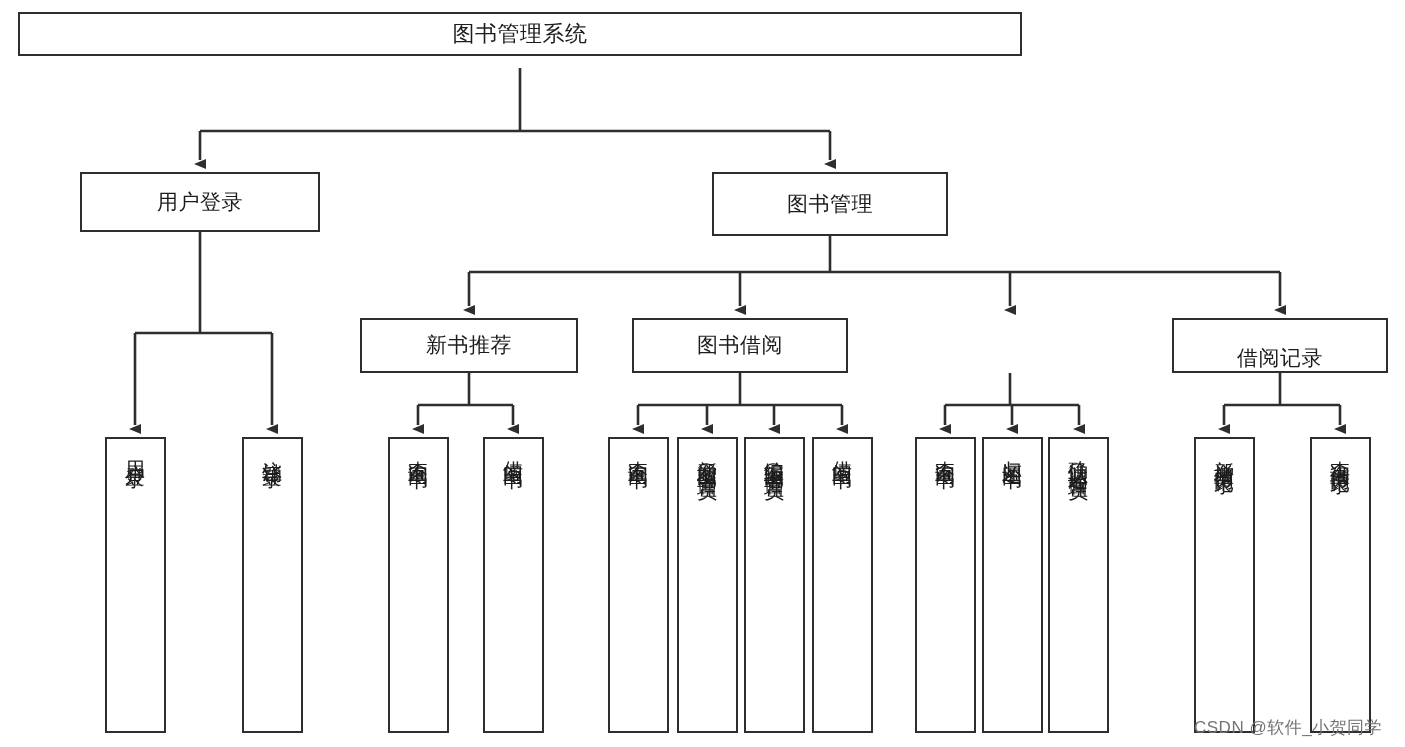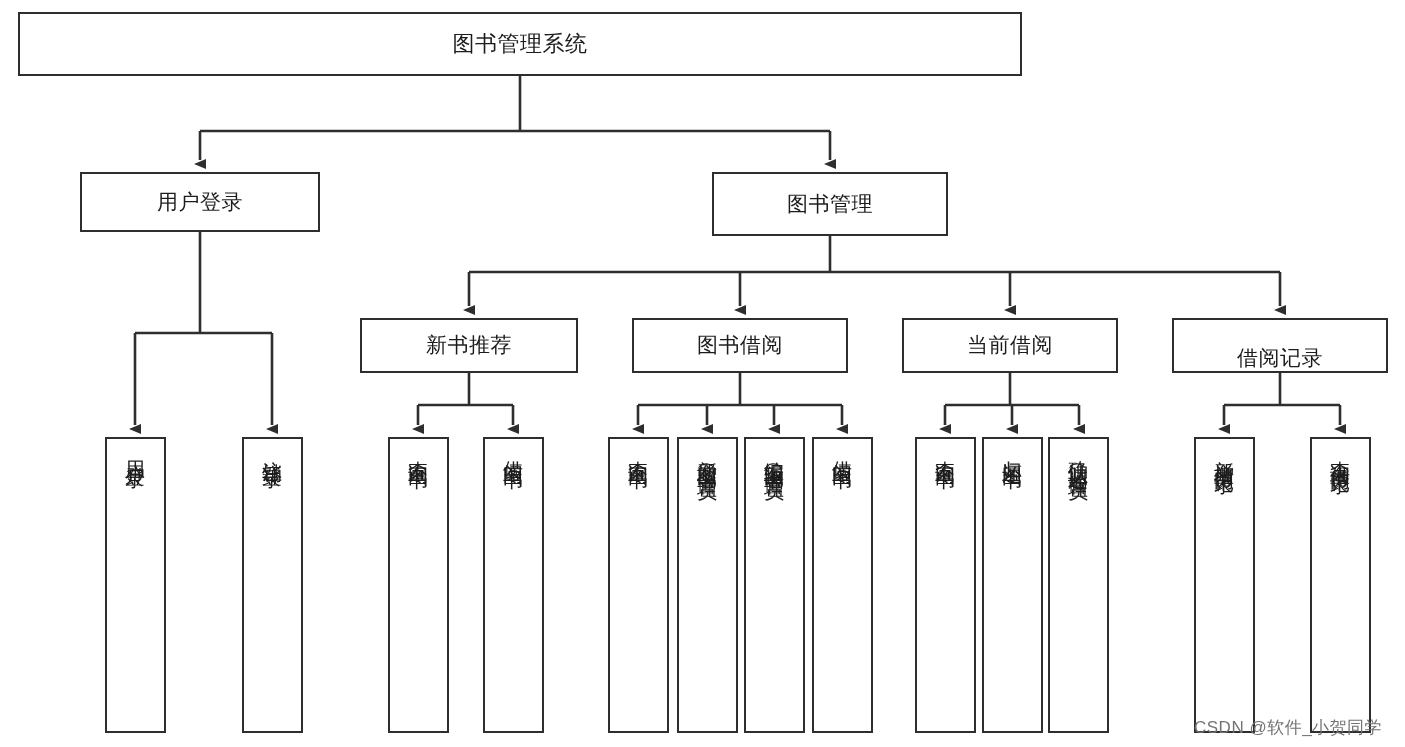--- a/index.html
+++ b/index.html
@@ -120,43 +120,40 @@
       <path d="M1012,405 L1012,425" marker-end="url(#arrow)"></path>
       <path d="M1079,405 L1079,425" marker-end="url(#arrow)"></path>
 
       <path d="M1280,373 L1280,405"></path>
       <path d="M1224,405 L1340,405"></path>
       <path d="M1224,405 L1224,425" marker-end="url(#arrow)"></path>
       <path d="M1340,405 L1340,425" marker-end="url(#arrow)"></path>
     </g>
   </svg>
 
-  <div class="node horiz root" style="left:18px; top:12px; width:1004px; height:64px;">
+  <div class="node horiz root" style="left:18px; top:12px; width:1004px; height:44px;">
     <span class="lbl">图书管理系统</span>
   </div>
 
   <div class="node horiz" style="left:80px; top:172px; width:240px; height:60px;">
     <span class="lbl">用户登录</span>
   </div>
 
   <div class="node horiz" style="left:712px; top:172px; width:236px; height:64px;">
     <span class="lbl">图书管理</span>
   </div>
 
   <div class="node horiz" style="left:632px; top:318px; width:216px; height:55px;">
     <span class="lbl">图书借阅</span>
   </div>
 
   <div class="node horiz" style="left:360px; top:318px; width:218px; height:55px;">
     <span class="lbl">新书推荐</span>
   </div>
 
-  <div class="node horiz" style="left:902px; top:318px; width:216px; height:55px;">
-    <span class="lbl">当前借阅</span>
-  </div>
 
   <div class="node horiz" style="left:1172px; top:318px; width:216px; height:55px;align-items:flex-end;">
     <span class="lbl">借阅记录</span>
   </div>
 
   <div class="node vert" style="left:105px; top:437px; width:61px; height:296px;">
     <span class="lbl">用户登录</span>
   </div>
 
   <div class="node vert" style="left:242px; top:437px; width:61px; height:296px;">

